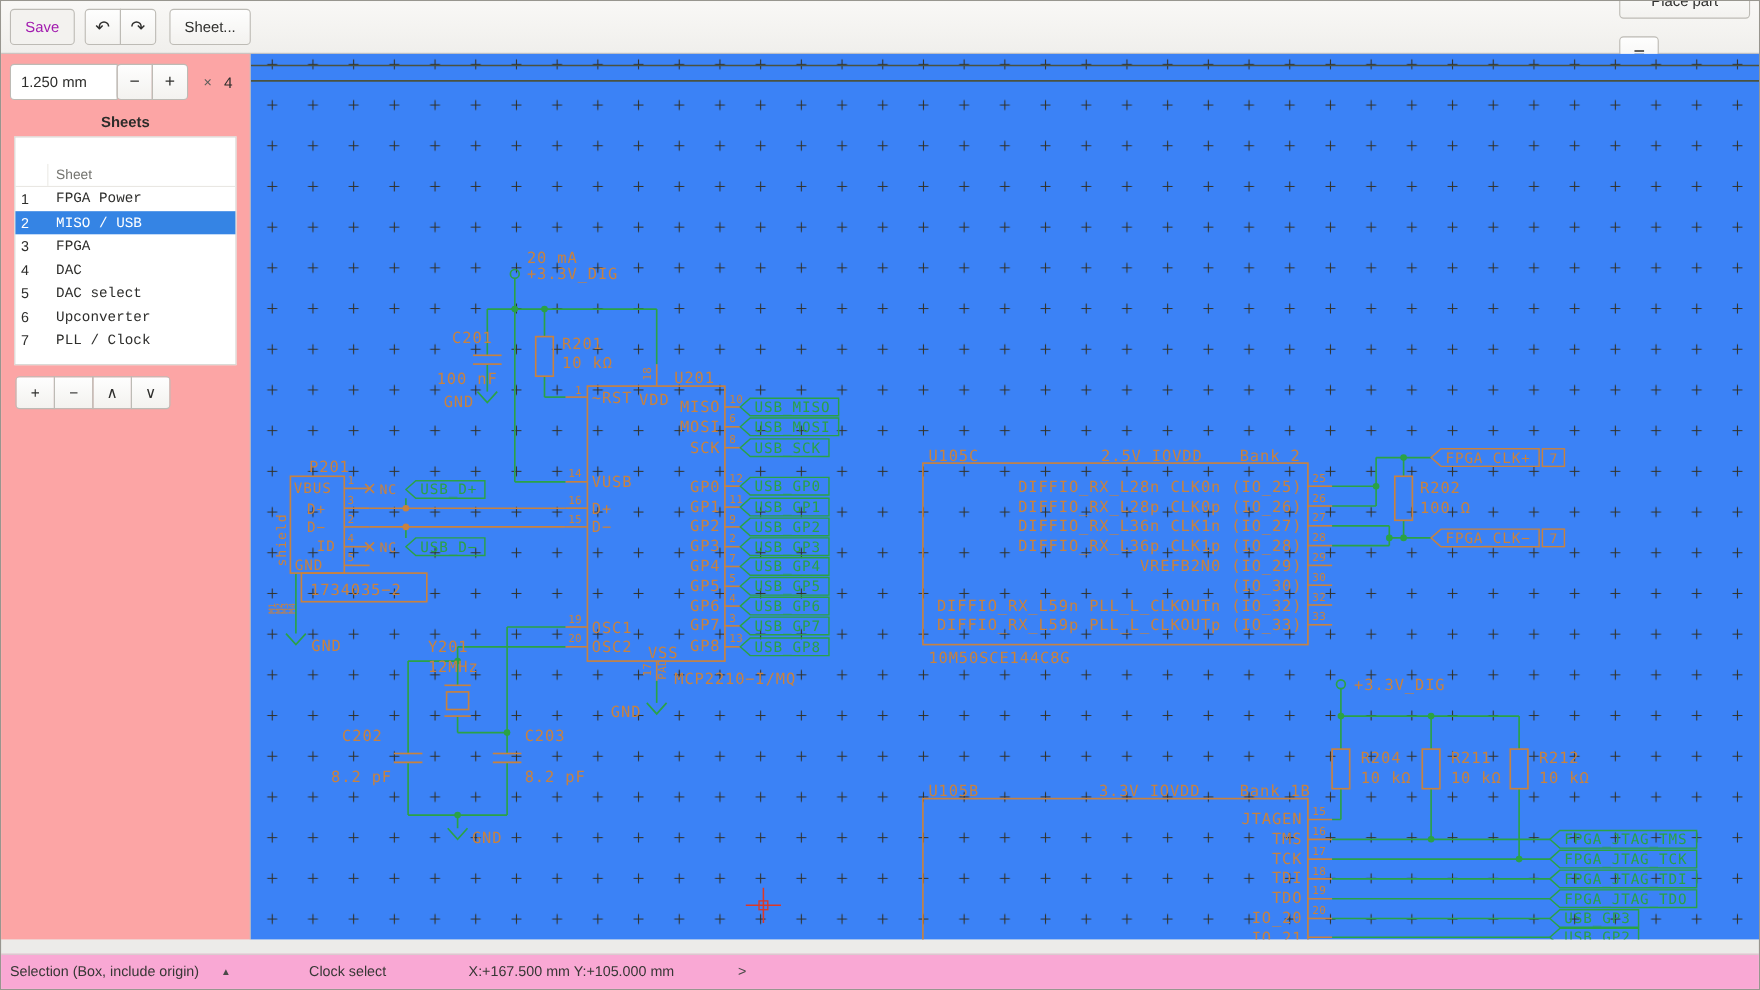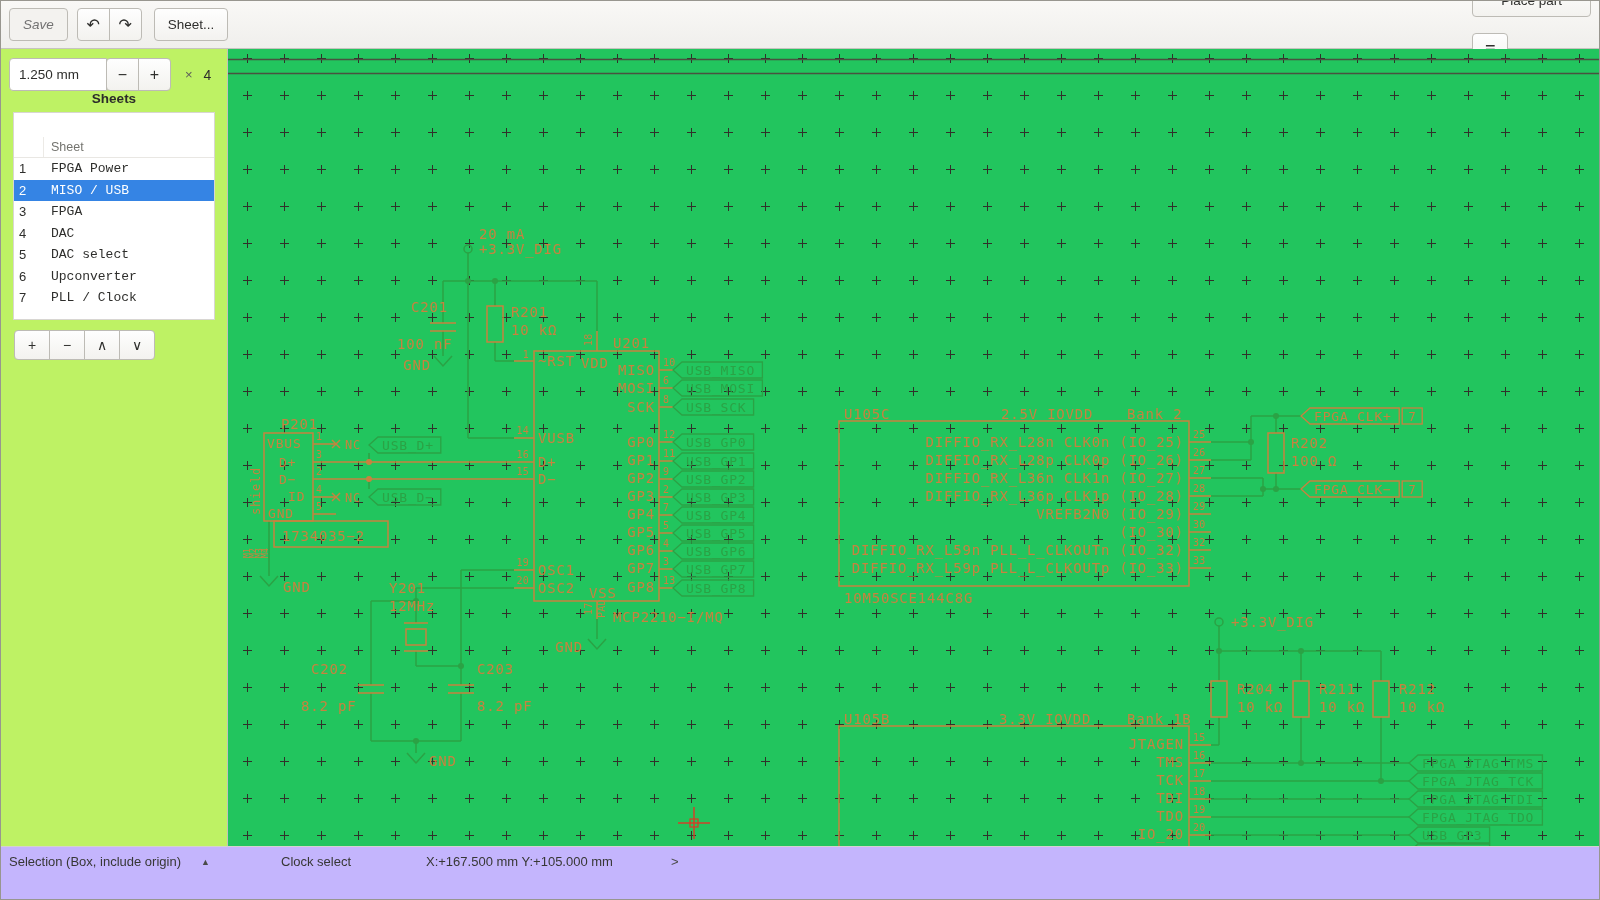--- a/index.html
+++ b/index.html
@@ -6,69 +6,69 @@
   html,body { width:1600px; height:900px; font-family:"Liberation Sans", sans-serif; }
   .window { position:relative; width:1600px; height:900px; background:#ecebe9; border:1px solid #98968f; overflow:hidden; }
 
   
   .titlebar { position:absolute; left:0; top:0; right:0; height:48px;
     background:linear-gradient(#f9f8f6,#f0efec); border-bottom:1px solid #c6c4bf;
     display:flex; align-items:center; padding:0 8px; }
   .btn { height:33px; padding:0 13px; background:linear-gradient(#fefefe,#f3f2ef);
     border:1px solid #bdbbb5; border-radius:4px; font-size:13.5px; color:#2f2f2d;
     display:inline-flex; align-items:center; justify-content:center; cursor:default; }
-  .btn.disabled { color:#737373; background:#f3f2ef;font-style:italic; }
+  .btn.disabled { color:#a21caf; background:#f3f2ef; }
   .linked { display:inline-flex; margin-left:9px; }
   .linked .btn { border-radius:0; margin-left:-1px; width:33px; padding:0; font-size:16px; }
   .linked .btn:first-child { border-radius:4px 0 0 4px; margin-left:0; }
   .linked .btn:last-child { border-radius:0 4px 4px 0; }
   .tb-rules { margin-left:12px; }
   .tb-title { position:absolute; left:0; right:0; text-align:center; font-weight:bold;
     font-size:14px; color:#2c2c2a; pointer-events:none; }
   .tb-right { margin-left:auto; display:flex; gap:16px;flex-direction:column; }
   .winctl { display:flex; align-items:center; margin-left:10px; }
   .winbtn { width:32px; height:32px; border:none; background:transparent; font-size:17px;
     color:#3c3c3a; display:inline-flex; align-items:center; justify-content:center; }
   .menubtn { width:36px; font-size:18px; padding:0; }
 
   
   .sidebar { position:absolute; left:0; top:48px; width:227px; bottom:45px;
-    background:#bef264; border-right:1px solid #c3c1bc; }
+    background:#fca5a5; border-right:1px solid #c3c1bc; }
   .gridrow { display:flex; align-items:center; margin:9px 0 0 8px; }
   .grid-input { width:98px; height:33px; background:#fff; border:1px solid #bdbbb5;
     border-radius:4px 0 0 4px; font-size:13.5px; color:#2e2e2c; display:flex;
     align-items:center; padding-left:9px; }
   .gridrow .linked { margin-left:-1px; }
   .mult-sign { color:#5d5d5a; font-size:13px; margin-left:14px; }
   .mult-val { color:#2e2e2c; font-size:14px; margin-left:11px; }
-  .sheets-title { text-align:center; font-weight:bold; font-size:13.5px; color:#2c2c2a; }
+  .sheets-title { text-align:center; font-weight:bold; font-size:13.5px; color:#2c2c2a; margin-top:12px; }
   .sheet-table { margin:6px 12px 0 12px; background:#fff; border:1px solid #d8d6d2; }
   .thead { display:flex; height:21px; align-items:center; border-bottom:1px solid #e9e7e3;
     color:#74746f; font-size:12.5px;margin-top:24px; }
   .col-num { width:30px; height:100%; border-right:1px solid #eceae6; }
   .thead span:last-child { padding-left:7px; }
   .srow { display:flex; height:21.5px; align-items:center; font-size:13px; color:#2e2e2c; }
   .srow .num { width:30px; padding-left:5px; }
   .srow .nm { padding-left:7px;font-family:Liberation Mono, monospace; }
   .srow.sel { background:#3584e4; color:#ffffff; }
   .tpad { height:10px; }
   .sheet-btns { display:flex; margin:10px 0 0 13px; }
   .sheet-btns .btn { width:36px; height:30px; border-radius:0; margin-left:-1px; padding:0; font-size:14px; }
   .sheet-btns .btn:first-child { border-radius:4px 0 0 4px; margin-left:0; }
   .sheet-btns .btn:last-child { border-radius:0 4px 4px 0; }
 
   
   .canvas { position:absolute; left:227px; top:48px; width:1373px; bottom:45px;
-    background:#22c55e; overflow:hidden; }
+    background:#3b82f6; overflow:hidden; }
   .canvas svg { display:block; }
   .canvas text { font-family:"DejaVu Sans Mono", monospace; }
 
   
-  .statusbar { position:absolute; left:0; right:0; bottom:0; height:53px;
-    background:#c4b5fd; border-top:1px solid #d4d2ce; font-size:13px; color:#37373">
+  .statusbar { position:absolute; left:0; right:0; bottom:0; height:32px;
+    background:#f9a8d4; border-top:1px solid #d4d2ce; font-size:13px; color:#37373">
   </style>
   <style>
   .statusbar { color:#373735; }
   .statusbar span { position:absolute; top:7px; }
   .sb-tool { left:8px; }
   .sb-caret { left:200px; font-size:9px; top:10px !important; color:#4a4a48; }
   .sb-hover { left:280px; }
   .sb-coords { left:425px; }
   .sb-exp { left:670px; color:#4a4a48; }
 </style>

